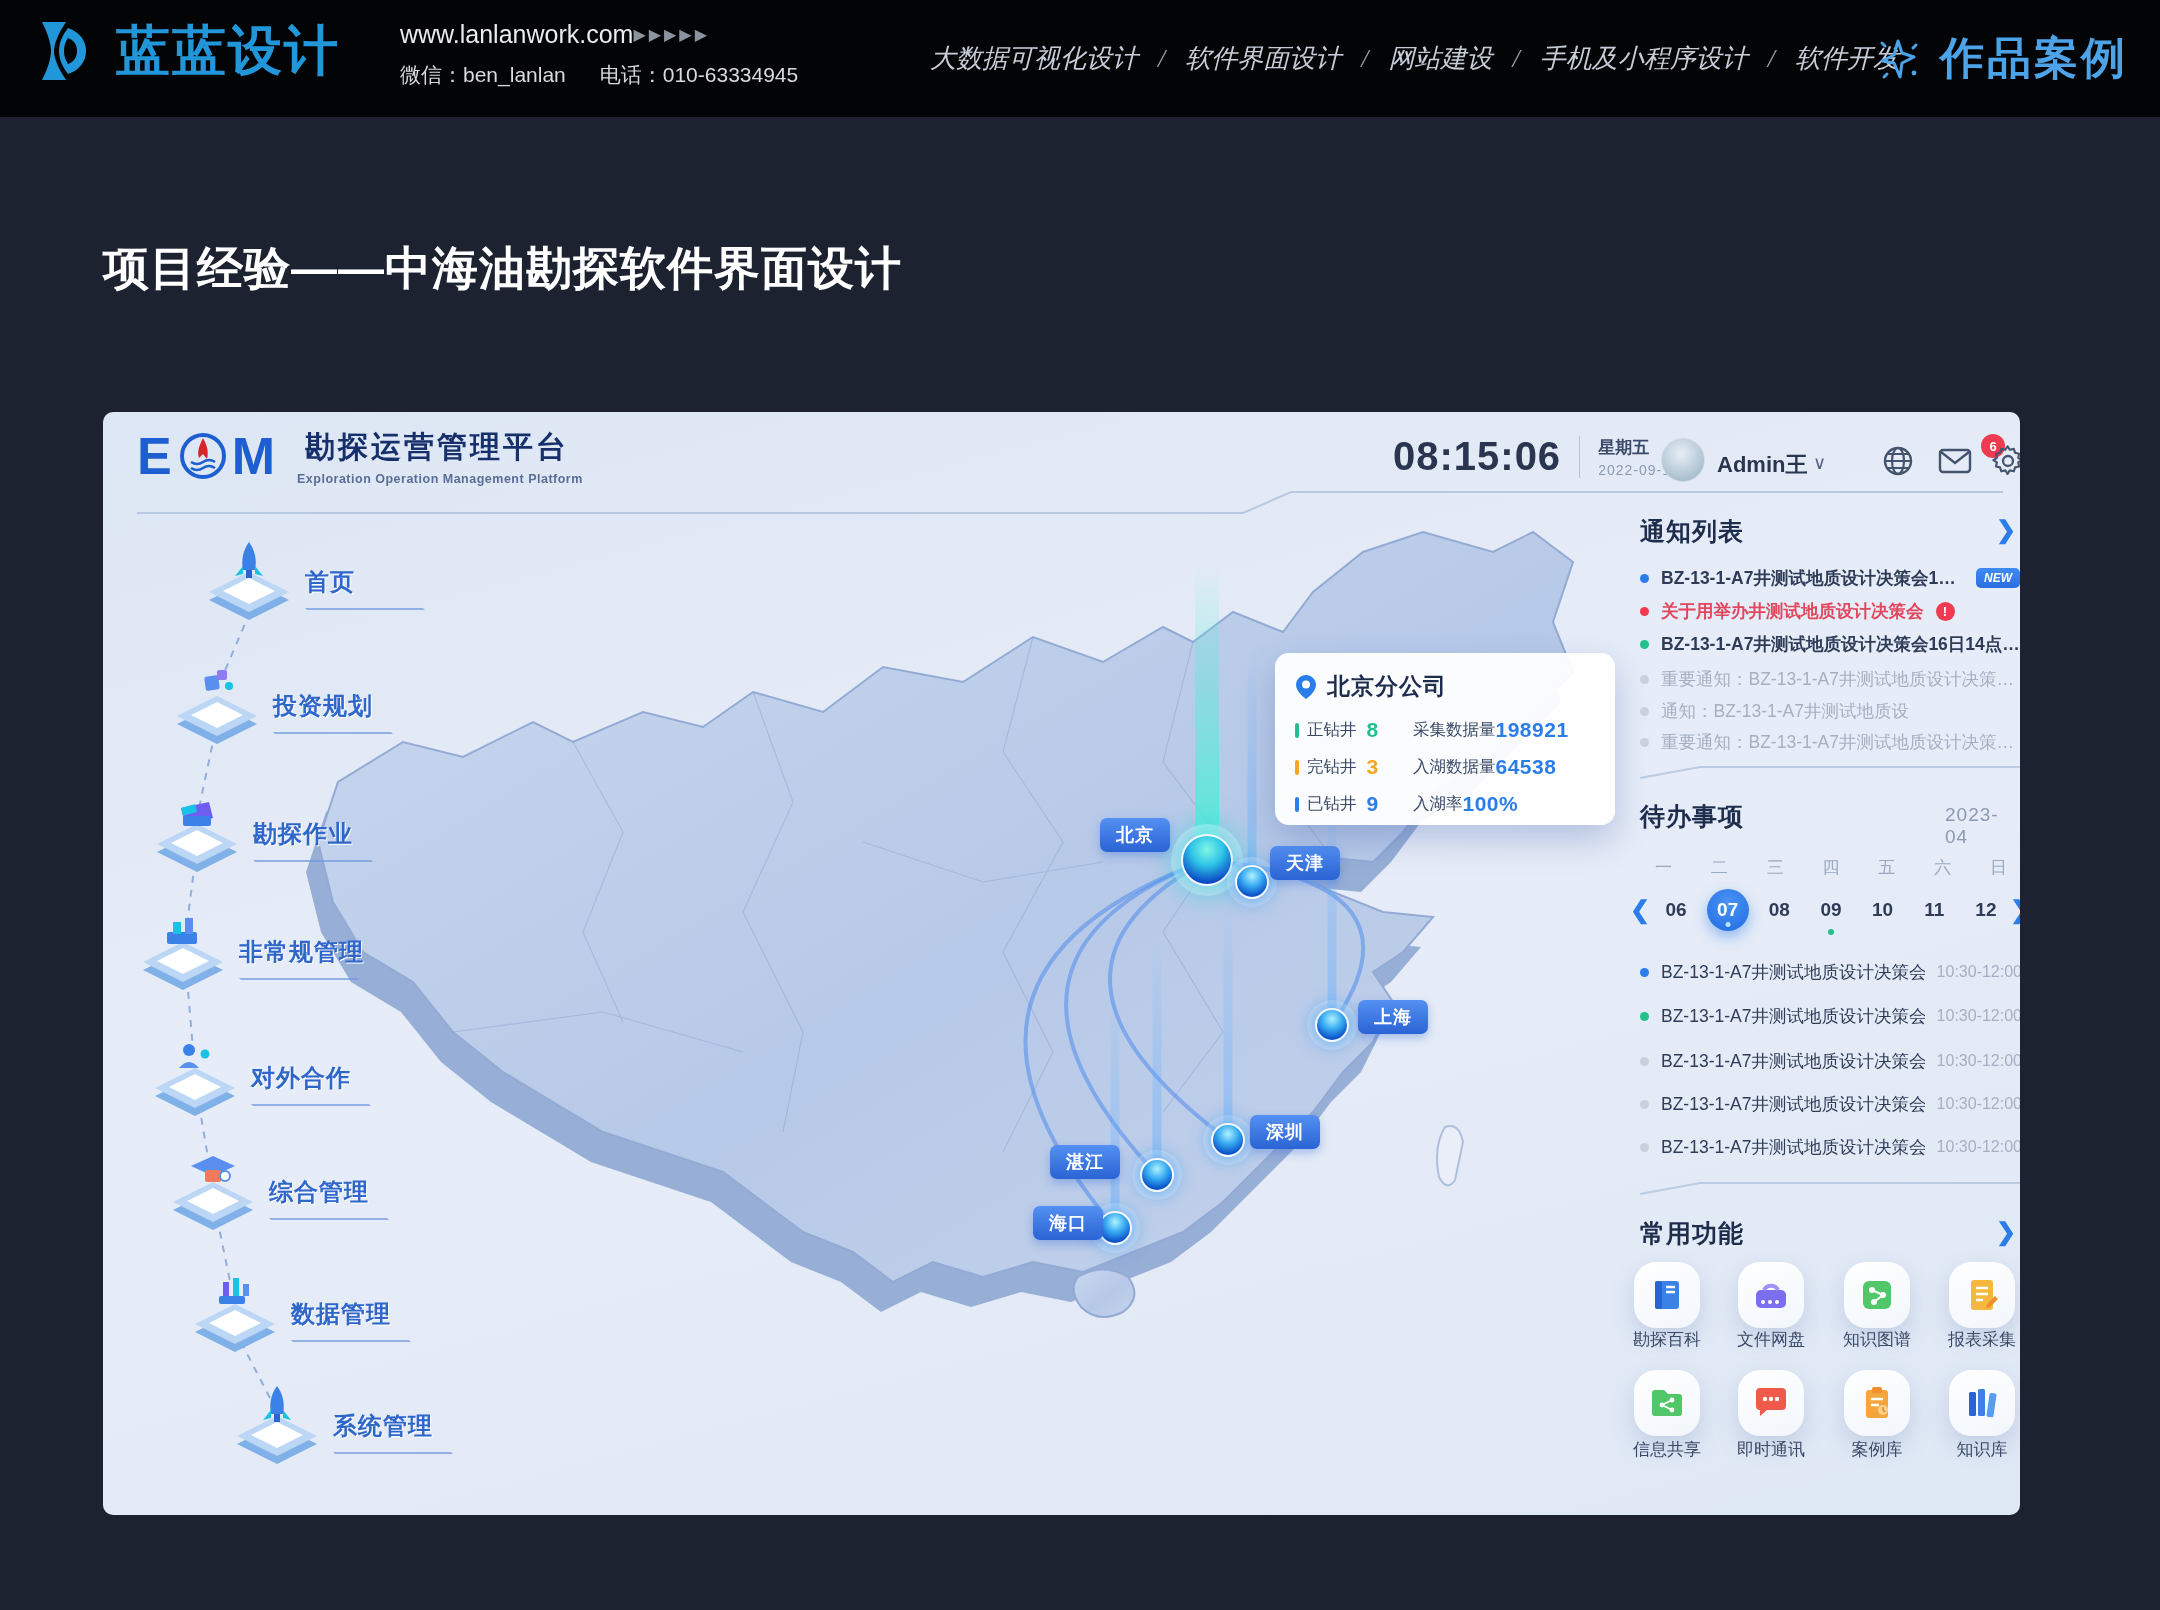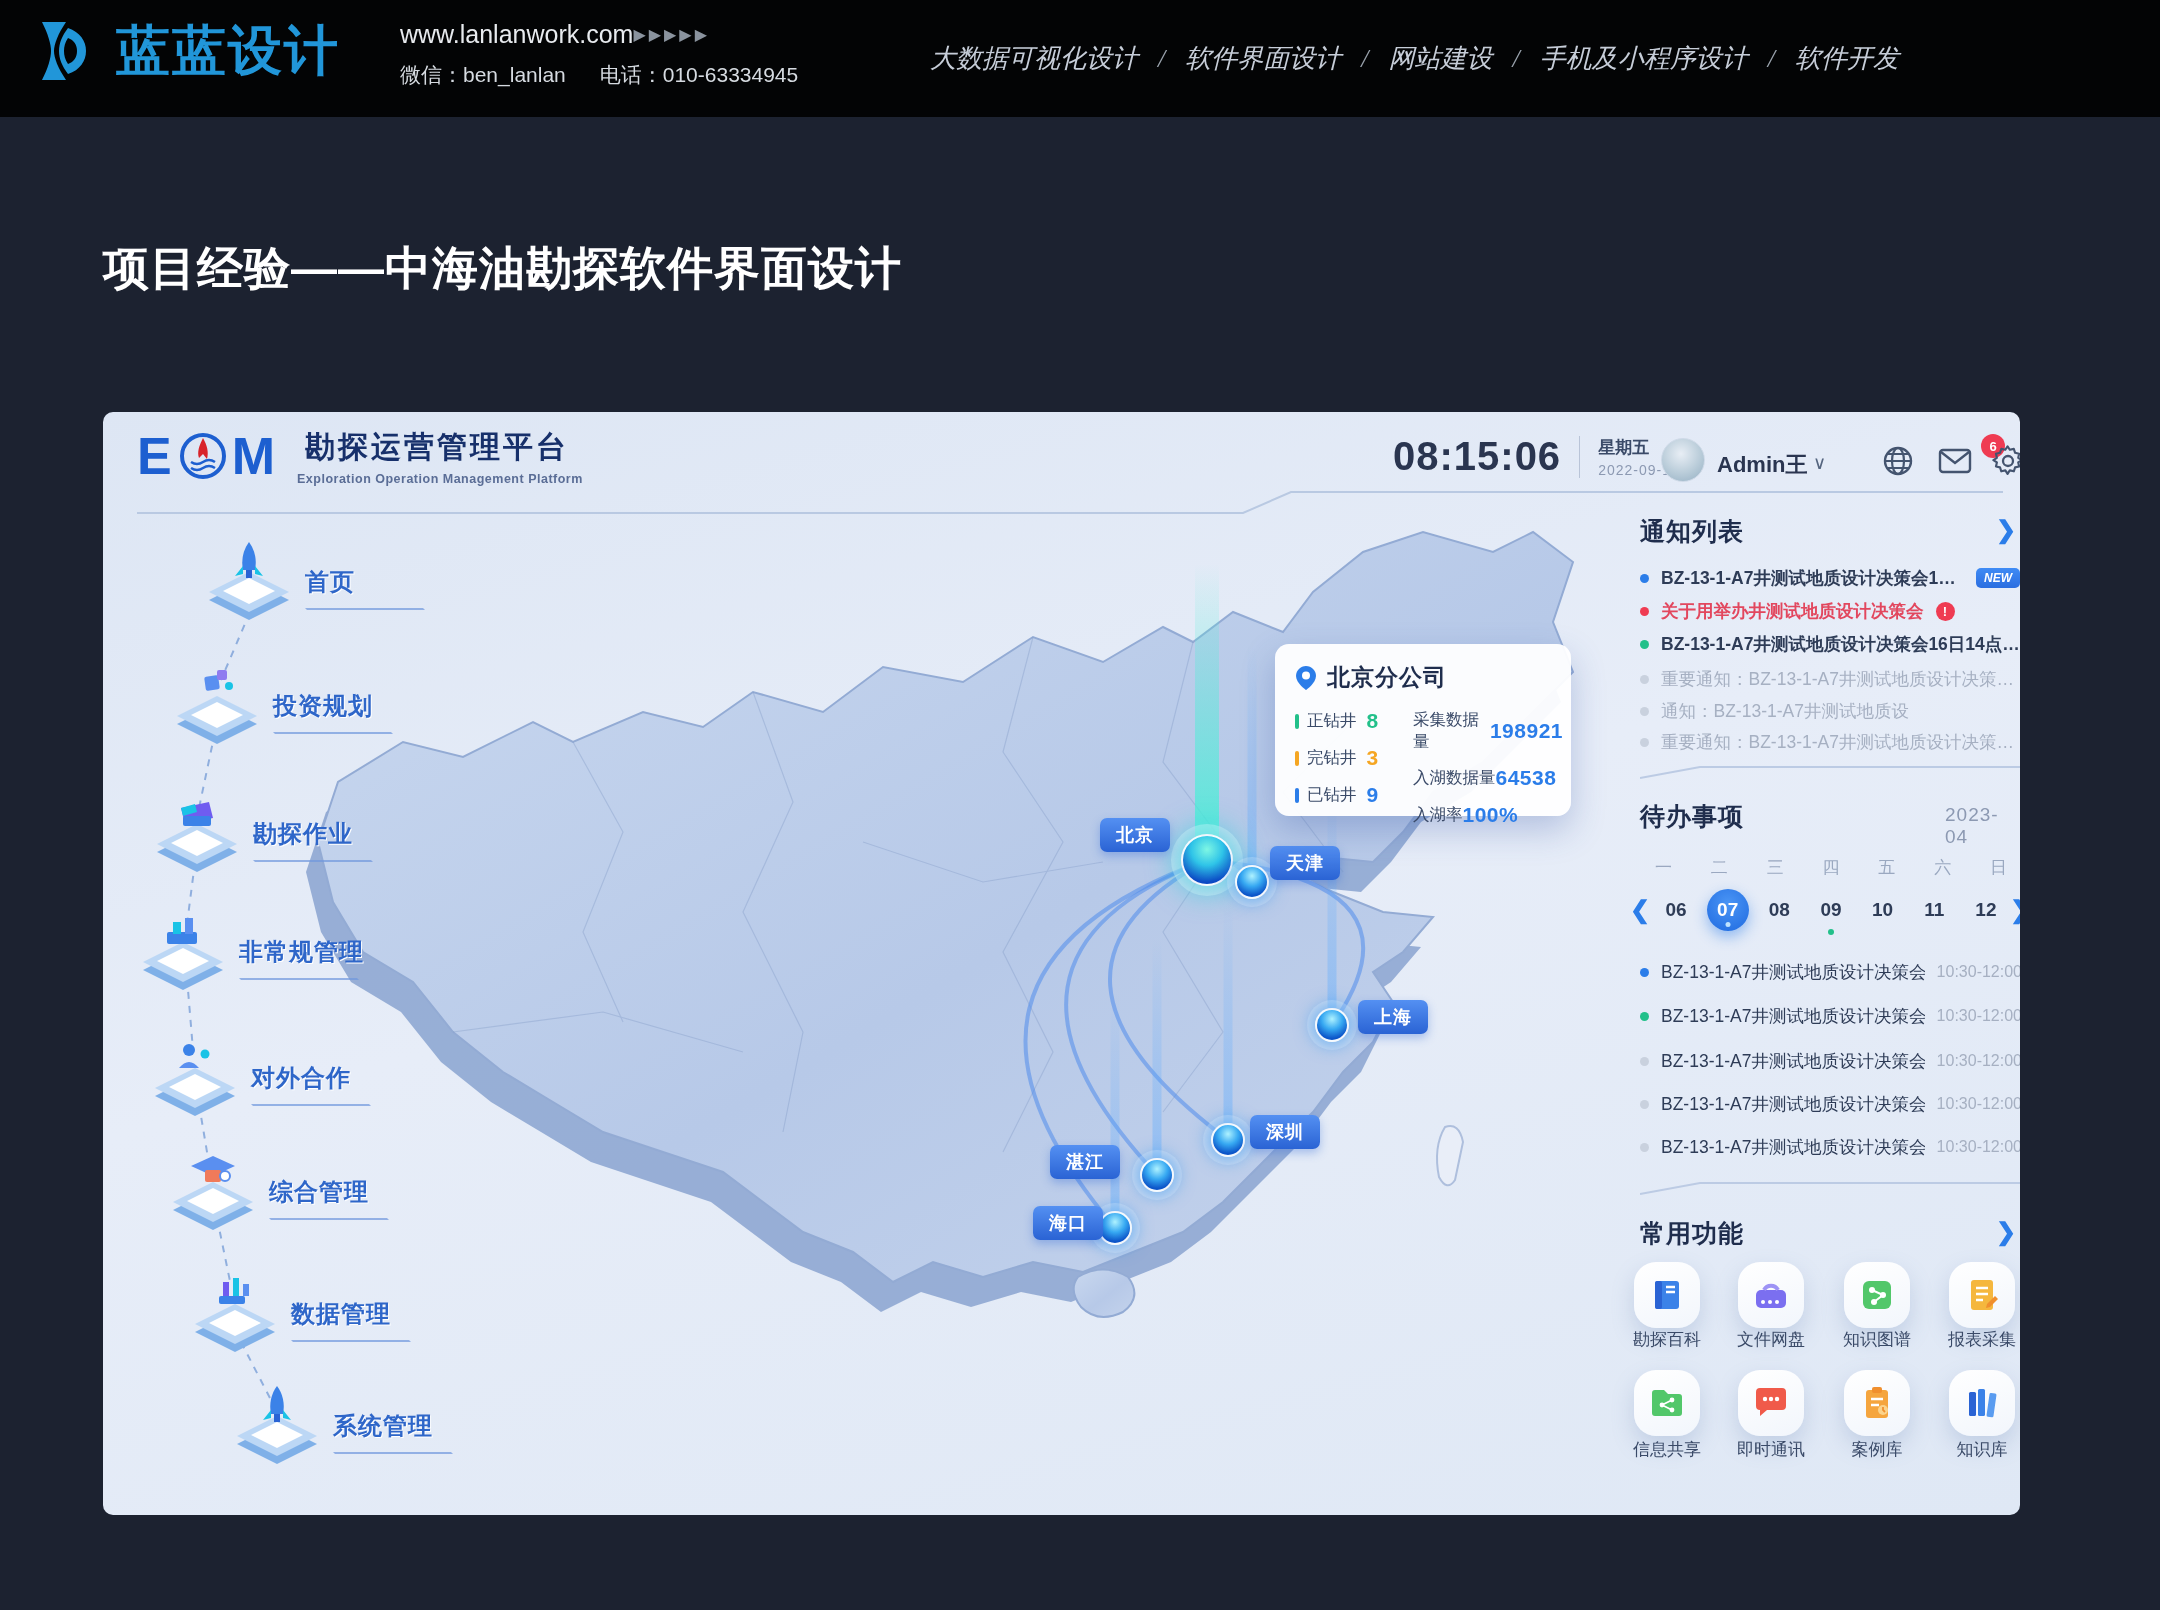--- a/index.html
+++ b/index.html
@@ -75,23 +75,23 @@
   .marker.big { width:52px; height:52px;
             background:radial-gradient(circle at 50% 28%, #7ef7e4 0%, #2fc4e8 38%, #0b49c4 78%);
             box-shadow:0 0 26px 9px rgba(44,208,222,.6), 0 0 0 10px rgba(255,255,255,.4); }
   .beam { position:absolute; transform:translate(-50%,-100%);
           background:linear-gradient(180deg, rgba(90,170,255,0) 0%, rgba(90,170,255,.45) 100%);
           width:9px; height:240px; border-radius:4px; }
   .beam.big { width:24px; height:300px;
           background:linear-gradient(180deg, rgba(70,240,215,.0) 0%, rgba(70,240,215,.75) 85%, rgba(150,255,240,.9) 100%); }
 
   
-  .popup { position:absolute; left:1172px; top:232px; width:296px; height:172px;
+  .popup { position:absolute; left:1172px; top:241px; width:340px; height:172px;
            background:rgba(255,255,255,.94); border-radius:14px;
-           box-shadow:0 14px 34px rgba(46,80,160,.28); padding:18px 8px 14px 20px; }
+           box-shadow:0 14px 34px rgba(46,80,160,.28); padding:18px 16px 14px 20px; }
   .popup-title-row { display:flex; align-items:center; gap:10px; }
   .popup-title { color:#1f2d4d; font-size:23px; font-weight:800; letter-spacing:1px; }
   .popup-grid { display:flex; margin-top:16px; }
   .popup-col-left { width:118px; display:flex; flex-direction:column; gap:13px; }
   .popup-col-right { flex:1; display:flex; flex-direction:column; gap:13px; }
   .well-row { display:flex; align-items:center; gap:8px; font-size:16.5px; color:#3a4a68; }
   .well-bar { width:4px; height:15px; border-radius:2px; }
   .well-val { font-size:21px; font-weight:800; margin-left:2px; }
   .metric-row { display:flex; align-items:center; justify-content:flex-start; font-size:16.5px; color:#3a4a68; }
   .metric-val { color:#2b7de9; font-size:21px; font-weight:700; letter-spacing:0.5px; }
@@ -166,20 +166,28 @@
   <div class="site-nav">
     <span>大数据可视化设计</span>
     <span class="nav-sep">/</span>
     <span>软件界面设计</span>
     <span class="nav-sep">/</span>
     <span>网站建设</span>
     <span class="nav-sep">/</span>
     <span>手机及小程序设计</span>
     <span class="nav-sep">/</span>
     <span>软件开发</span>
+  </div>
+  <div class="portfolio-wrap">
+    <svg width="52" height="52" viewBox="0 0 52 52">
+      <path d="M26 8 L30 20 L42 24 L30 30 L28 44 L22 30 L10 28 L22 22 Z" fill="none" stroke="#4da3e8" stroke-width="3" stroke-linejoin="round"></path>
+      <path d="M10 10 l3 3 M44 12 l-3 3 M12 44 l3 -3" stroke="#4da3e8" stroke-width="3" stroke-linecap="round"></path>
+      <circle cx="42" cy="40" r="2.4" fill="#4da3e8"></circle>
+    </svg>
+    <span class="portfolio-label">作品案例</span>
   </div>
 </div>
 
 <div class="page-title">项目经验——中海油勘探软件界面设计</div>
 
 <div class="dashboard">
 
   <svg class="map-svg" width="1917" height="1103" viewBox="0 0 1917 1103">
     <defs>
       <linearGradient id="land" x1="0" y1="0" x2="1" y2="1">

